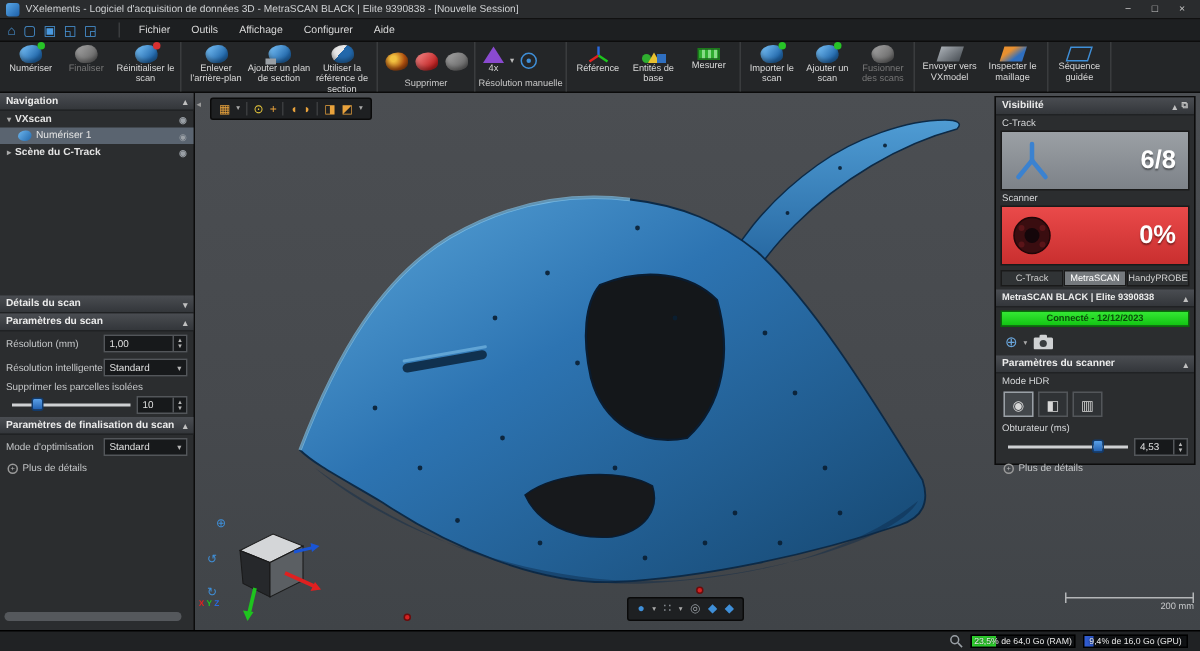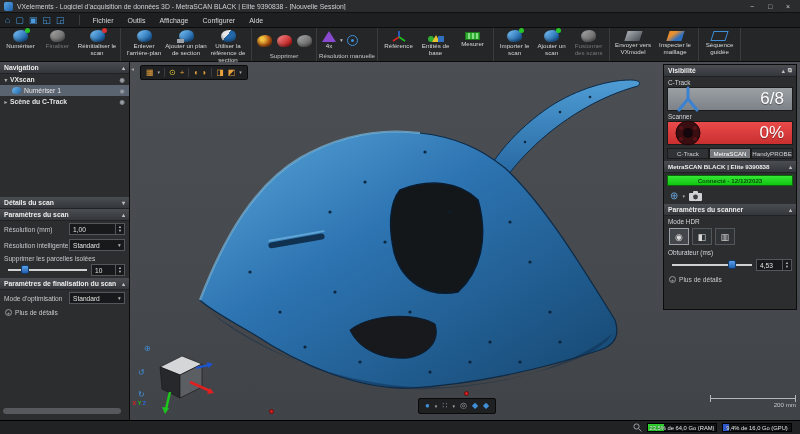--- a/index.html
+++ b/index.html
@@ -105,21 +105,21 @@
   .ax.x { color:#e02020; } .ax.y { color:#1ec41e; } .ax.z { color:#2a6ae0; }
   .scalebar { position:absolute; left:580px; top:336px; width:86px; }
   .scalebar .line { height:1px; background:#b4b6b8; position:relative; }
   .scalebar .line::before,.scalebar .line::after { content:""; position:absolute; top:-3px; width:1px; height:7px; background:#b4b6b8; }
   .scalebar .line::before { left:0; } .scalebar .line::after { right:0; }
   .scalebar .txt { font-size:6.2px; color:#c4c6c8; text-align:right; margin-top:2px; }
 
   
   .right-panel { position:absolute; left:663px; top:64px; width:134px; height:246px; background:#2b2d2f; border:1px solid #0c0c0c; }
   .rp-sub { font-size:6.4px; color:#d4d6d8; padding:2px 4px 1px; }
-  .big-box { margin:0 3px; height:24px; display:flex; align-items:center; border:1px solid #1a1a1a; }
+  .big-box { margin:0 3px; height:40px; display:flex; align-items:center; border:1px solid #1a1a1a;font-weight:bold; }
   .box-gray { background:linear-gradient(#9ba0a5,#7d8288); }
   .box-red { background:linear-gradient(#ea4a4a,#c92f2f); }
   .big-val { flex:1; text-align:right; padding-right:8px; font-size:17px; color:#fff; text-shadow:0 1px 1px rgba(0,0,0,.4); }
   .tabs { display:flex; margin:3px 3px 0; height:11px; }
   .tab { flex:1; display:flex; align-items:center; justify-content:center; font-size:6.2px; color:#cfcfcf;
     background:#303335; border:1px solid #1a1a1a; cursor:pointer; white-space:nowrap; }
   .tab.active { background:#75797d; color:#fff; }
   .conn-bar { margin:2px 3px; height:11px; background:linear-gradient(#34e834,#12c412); display:flex; align-items:center; justify-content:center;
     font-size:6.2px; font-weight:bold; color:#0a4d0a; border:1px solid #0a6a0a; }
   .rp-icons { display:flex; align-items:center; gap:4px; padding:2px 6px 3px; }

